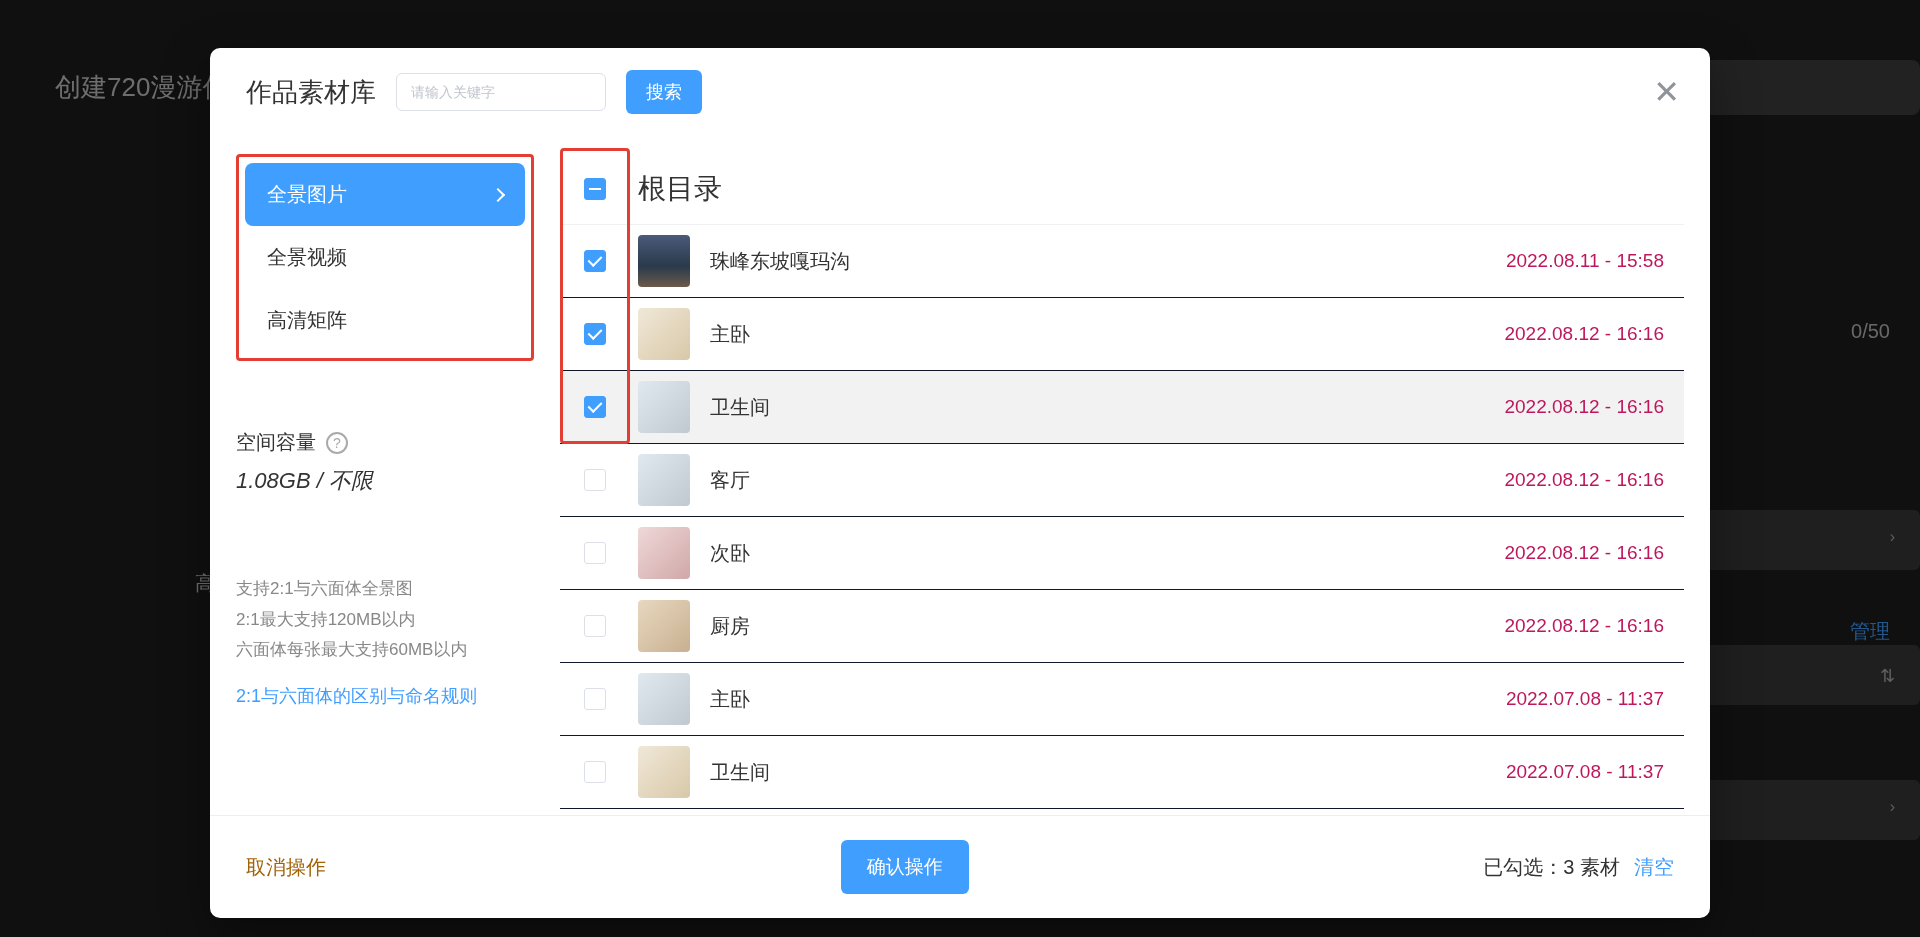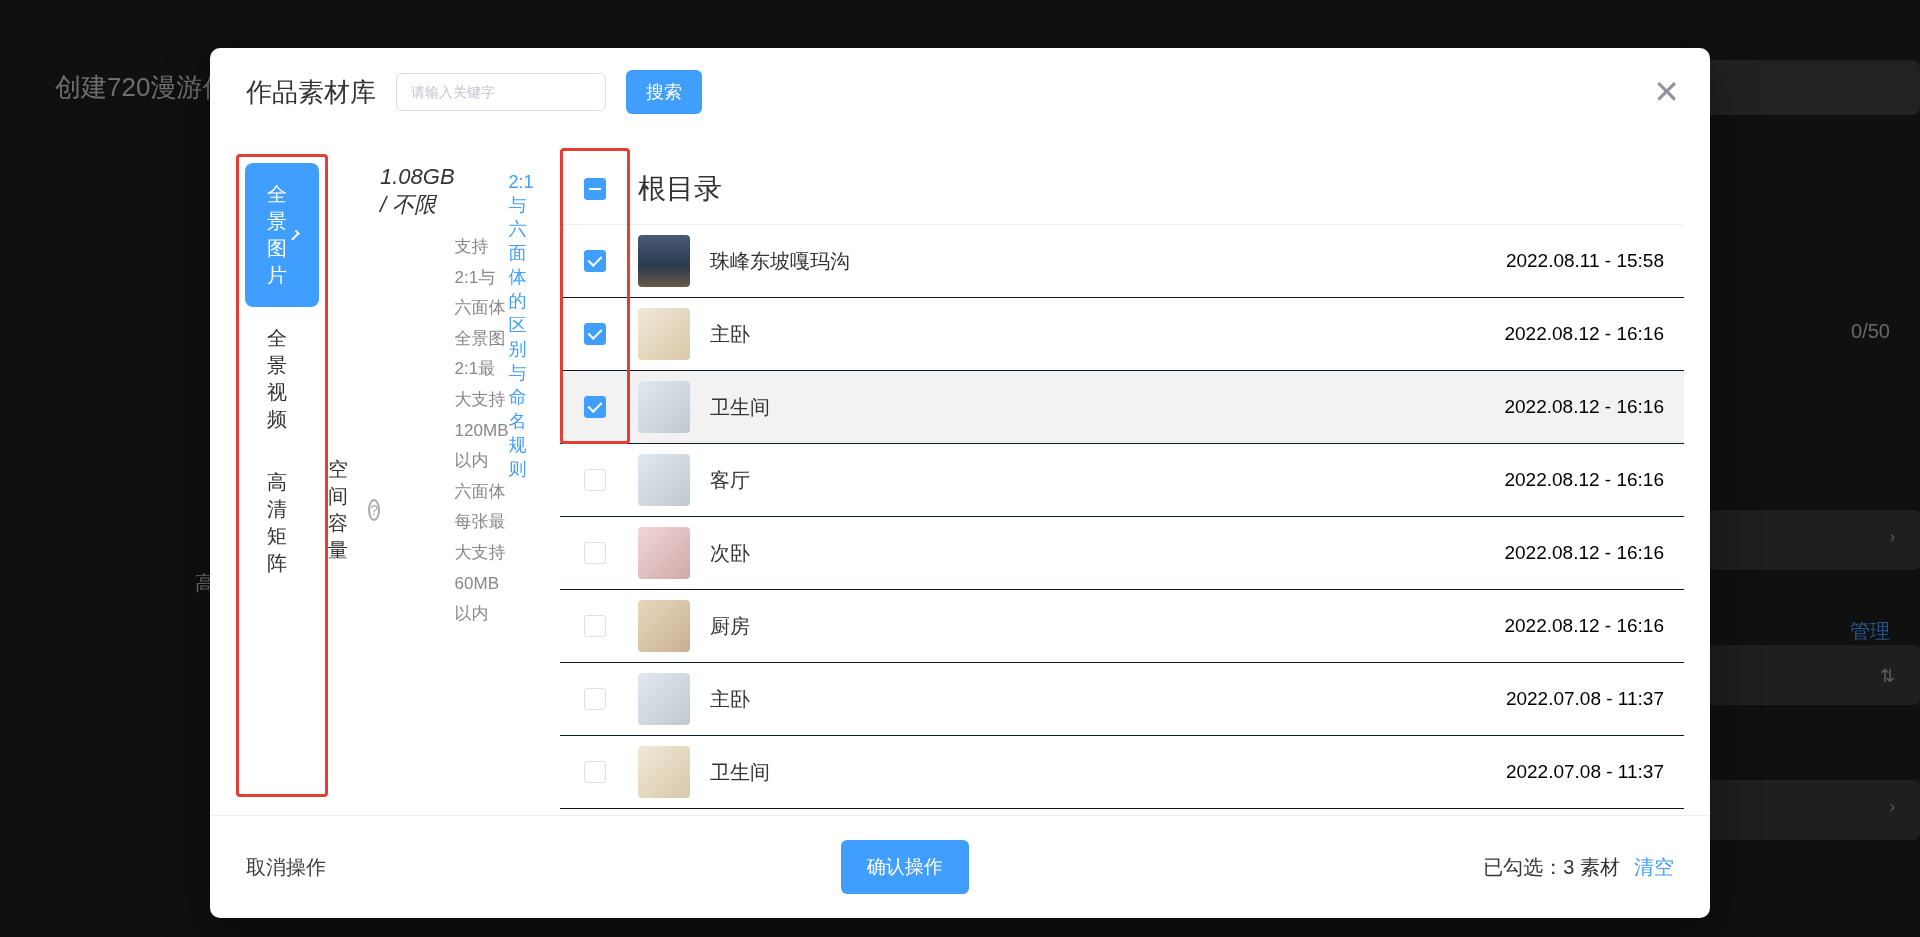--- a/index.html
+++ b/index.html
@@ -123,21 +123,21 @@
     }
     .modal-body {
       flex: 1;
       display: flex;
       overflow: hidden;
     }
     .sidebar {
       width: 350px;
       padding: 18px 26px;
       display: flex;
-      flex-direction: row;
+      flex-direction: column;
     }
     .category-box {
       border: 3px solid #e43d33;
       border-radius: 4px;
       padding: 6px;
     }
     .cat-item {
       display: flex;
       align-items: center;
       justify-content: space-between;
@@ -272,29 +272,29 @@
       height: 52px;
       border-radius: 4px;
       background: linear-gradient(135deg, #a0c8e8, #e8d8c0);
     }
     .thumb.mountain { background: linear-gradient(180deg, #4a5a7a 0%, #2a3a4a 60%, #6a5a4a 100%); }
     .thumb.room-light { background: linear-gradient(135deg, #f0e8d8, #d8c8a8); }
     .thumb.room-modern { background: linear-gradient(135deg, #e0e8f0, #c0c8d0); }
     .thumb.room-red { background: linear-gradient(135deg, #f0d8d8, #d0a8a8); }
     .thumb.room-wood { background: linear-gradient(135deg, #e8d8c0, #c8b090); }
     .item-name { font-size: 20px; color: #333; flex: 1; }
-    .item-date { font-size: 19px; color: #000000; margin-right: 8px; }
+    .item-date { font-size: 19px; color: #be185d; margin-right: 8px; }
     .root-name { font-size: 28px; color: #333; margin-left: 20px; }
     .modal-footer {
       border-top: 1px solid #eee;
       padding: 24px 36px;
       display: flex;
       align-items: center;
     }
-    .cancel-link { font-size: 20px; color: #404040; cursor: pointer; }
+    .cancel-link { font-size: 20px; color: #a16207; cursor: pointer; }
     .footer-spacer { flex: 1; }
     .confirm-btn {
       background: #409eff;
       color: #fff;
       border: none;
       border-radius: 6px;
       padding: 14px 26px;
       font-size: 19px;
       cursor: pointer;
     }

